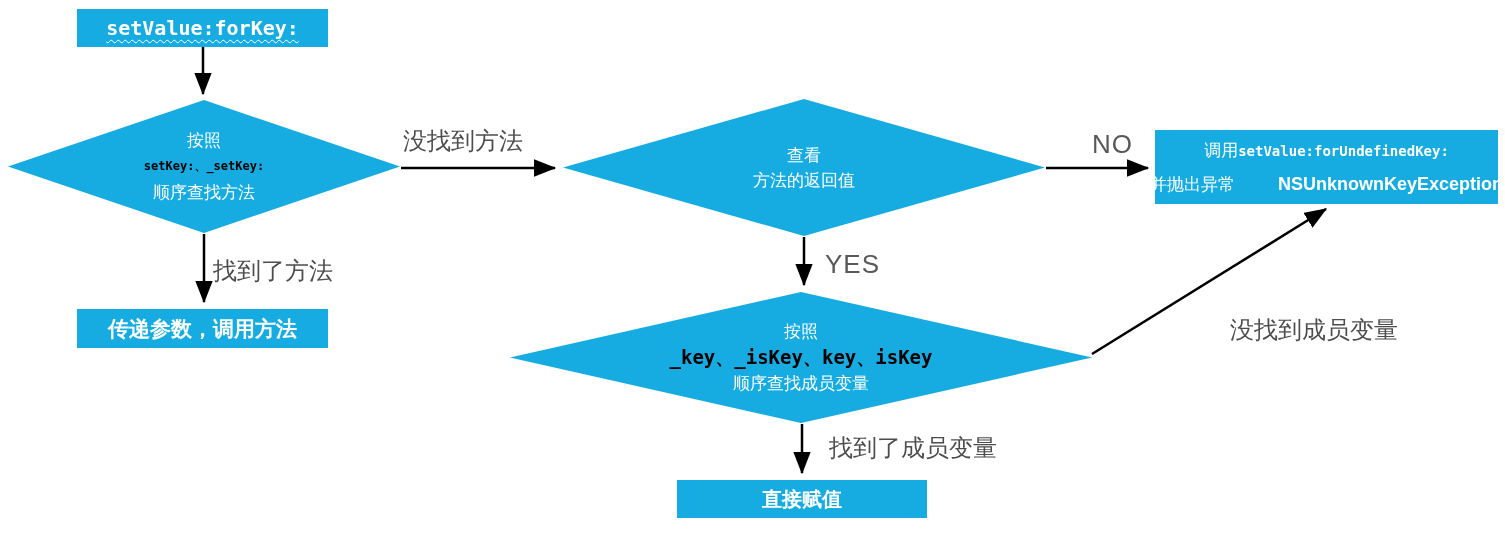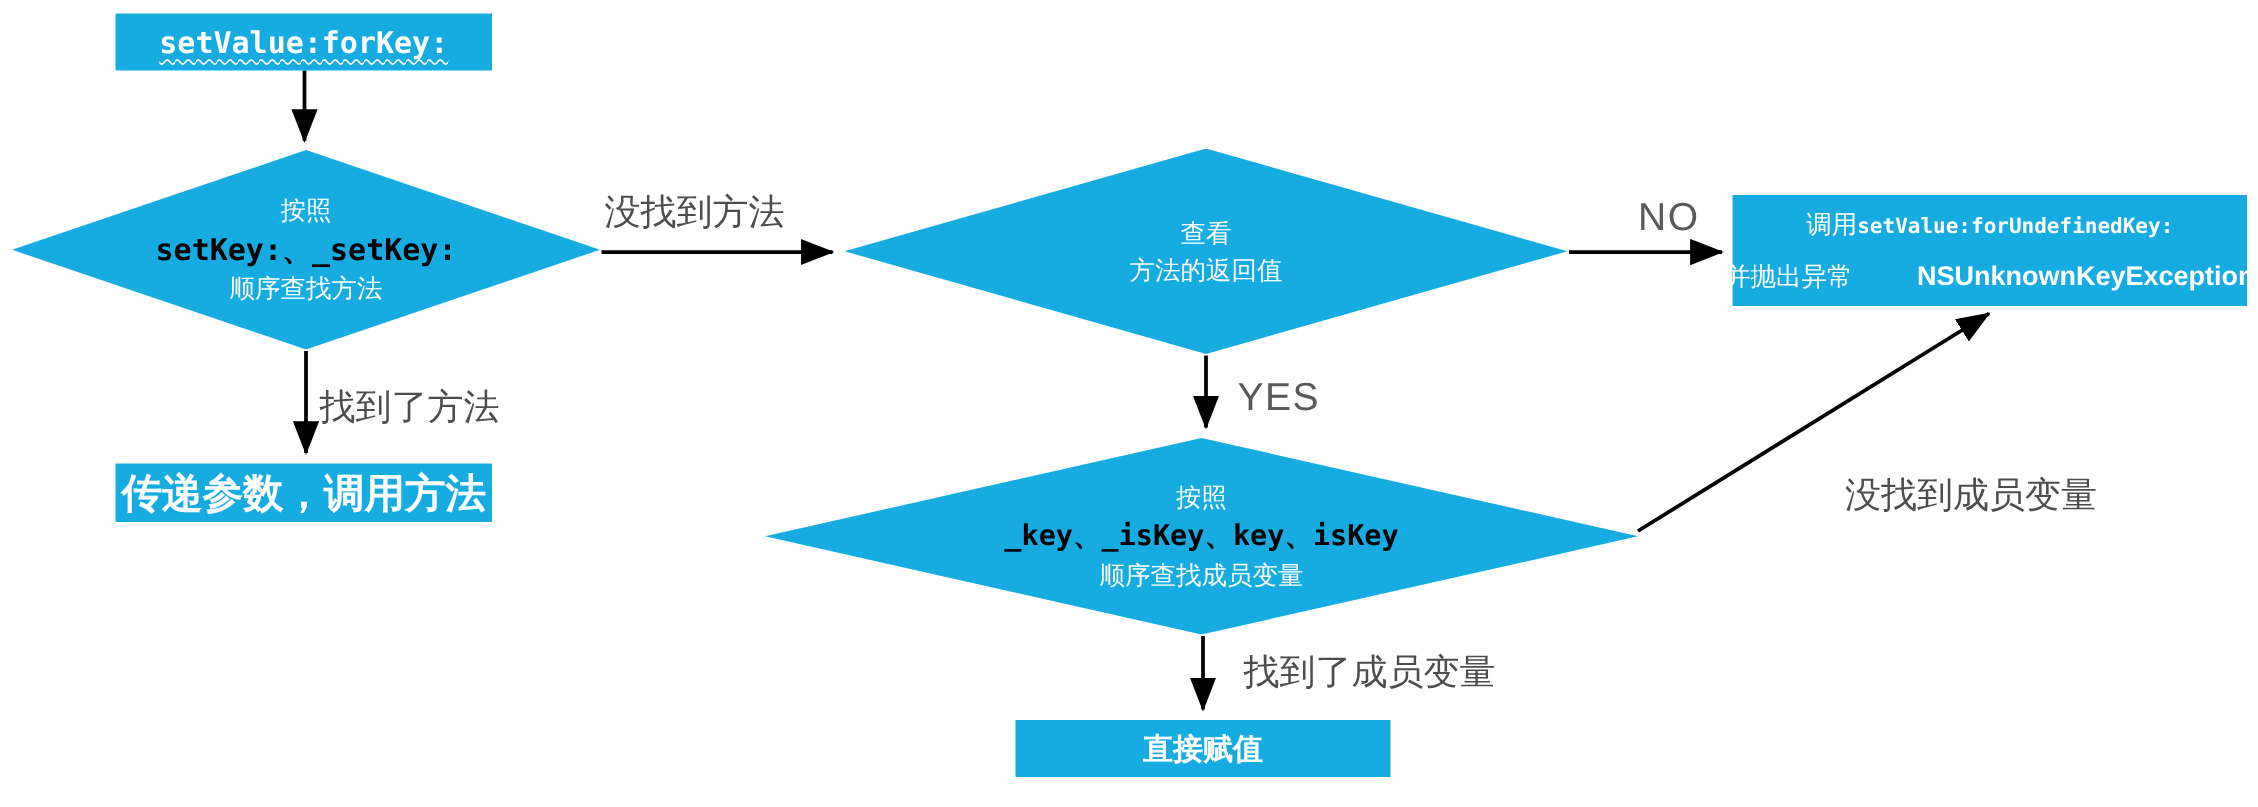--- a/index.html
+++ b/index.html
@@ -43,40 +43,40 @@
     font-weight: 400;
   }
   .code {
     font-family: "DejaVu Sans Mono", monospace;
     font-weight: 700;
   }
   .code-line {
     color: #000000;
     font-family: "DejaVu Sans Mono", monospace;
     font-weight: 700;
-    font-size: 20px;
+    font-size: 12px;
     line-height: 27px;
   }
   .sans-bold-line {
     color: #000000;
     font-weight: 700;
     font-size: 17px;
     line-height: 25px;
   }
   .start-label {
     font-size: 20px;
     color: #ffffff;
     text-decoration: underline;
     text-decoration-style: wavy;
     text-decoration-color: #ffffff;
     text-decoration-thickness: 1px;
     text-underline-offset: 4px;
   }
   .proc-label {
-    font-size: 27px;
+    font-size: 21px;
     font-weight: 700;
     color: #ffffff;
   }
   .mixed-line {
     color: #ffffff;
     line-height: 33px;
     white-space: nowrap;
   }
   .mixed-line .prefix { font-size: 17px; font-weight: 400; }
   .mixed-line .code   { font-size: 14px; }

